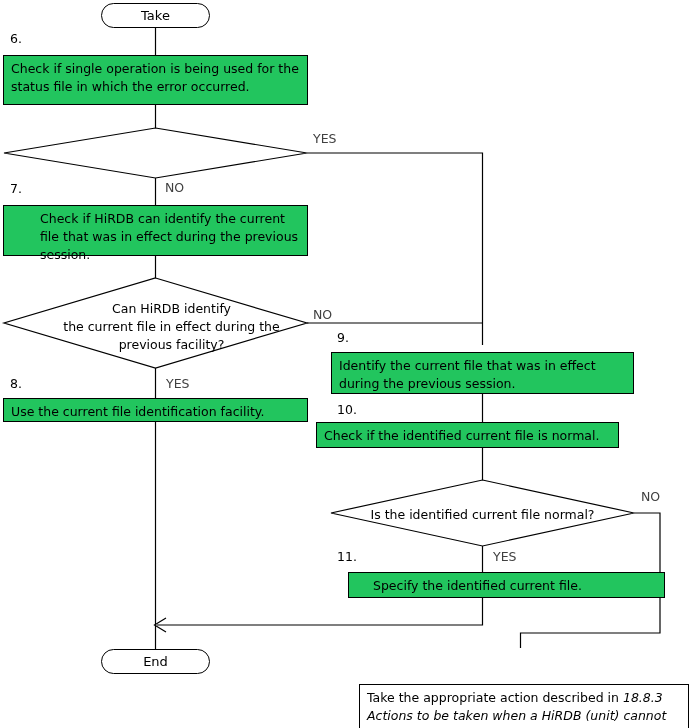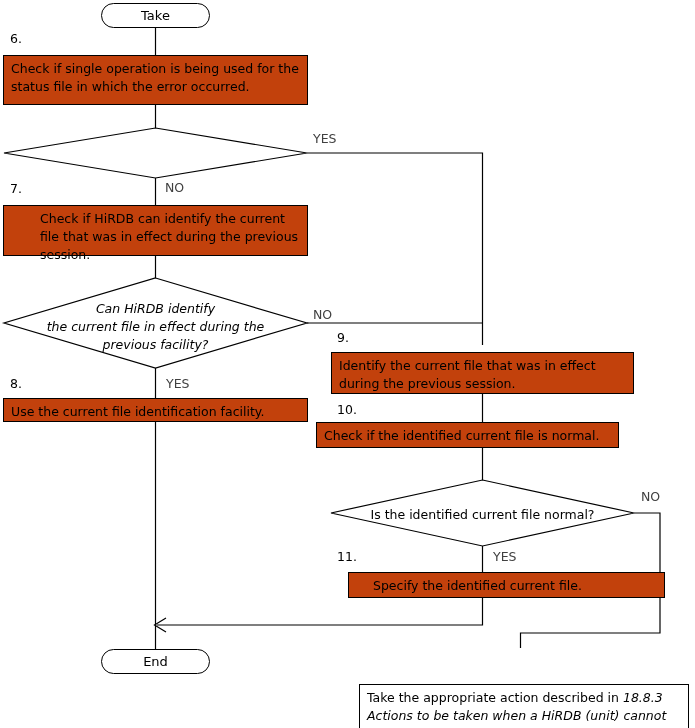--- a/index.html
+++ b/index.html
@@ -24,21 +24,21 @@
     width: 695px;
     height: 728px;
     pointer-events: none;
   }
   .node {
     position: absolute;
     box-sizing: border-box;
   }
   .process {
     border: 1px solid #000000;
-    background: #c2410c;
+    background: #22c55e;
     font-size: 12.5px;
     line-height: 1.42;
     padding: 4px 7px 3px 7px;
     text-align: left;
   }
   .terminator {
     border: 1px solid #000000;
     border-radius: 13px;
     background: #ffffff;
     font-size: 13px;
@@ -138,21 +138,21 @@
   </div>
 
   <div class="edge-label" style="left:313px; top:133px;">YES</div>
   <div class="edge-label" style="left:165px; top:182px;">NO</div>
 
   <div class="step-label" style="left:10px; top:183px;">7.</div>
   <div class="node process" style="left:3px; top:205px; width:305px; height:51px;padding-left:36px;">
     <span>Check if HiRDB can identify the current file that was in effect during the previous session.</span>
   </div>
 
-  <div class="diamond-text" style="left:18px; top:300px; width:275px;font-style:italic;">
+  <div class="diamond-text" style="left:34px; top:300px; width:275px;">
     <div>Can HiRDB identify</div>
     <div>the current file in effect during the</div>
     <div>previous facility?</div>
   </div>
   <div class="edge-label" style="left:313px; top:309px;">NO</div>
   <div class="edge-label" style="left:166px; top:378px;">YES</div>
 
   <div class="step-label" style="left:10px; top:378px;">8.</div>
   <div class="node process" style="left:3px; top:398px; width:305px; height:24px;">
     <span>Use the current file identification facility.</span>

